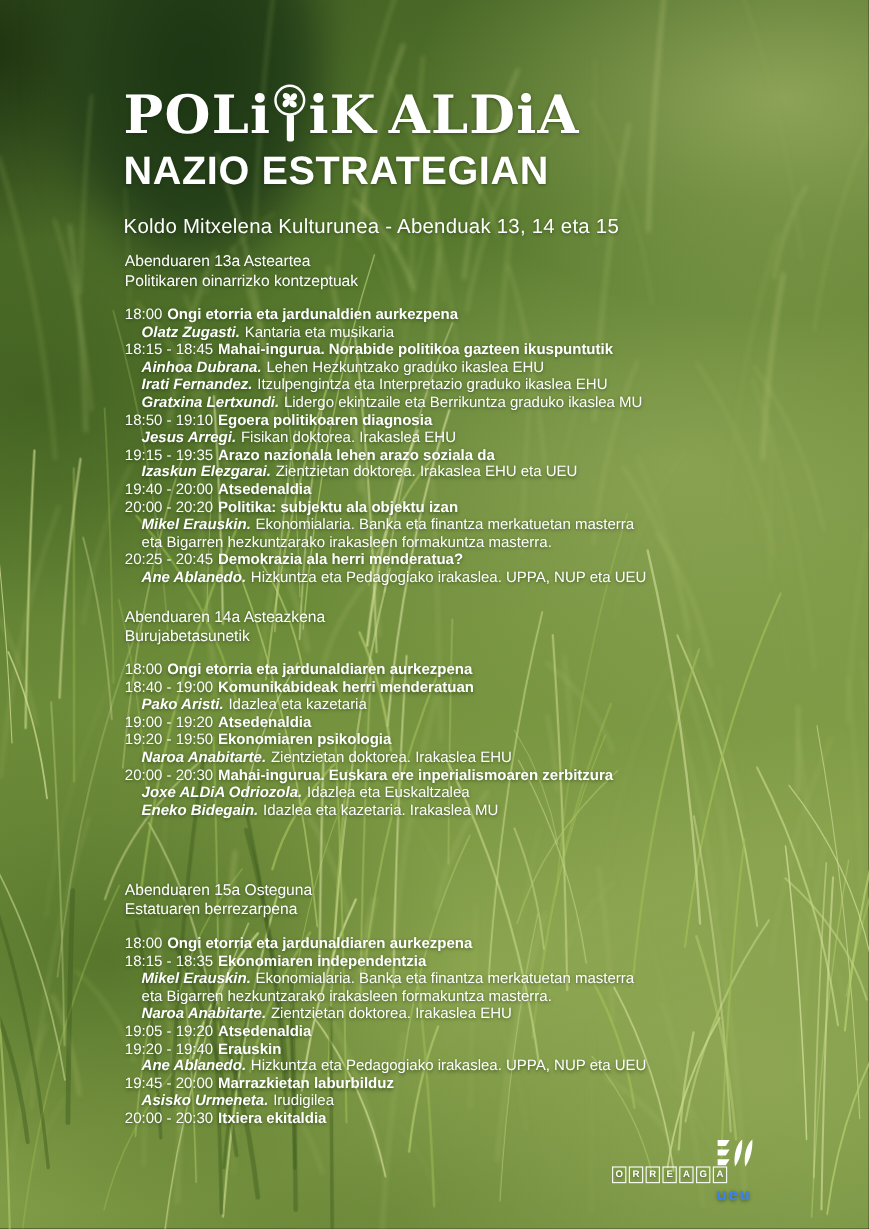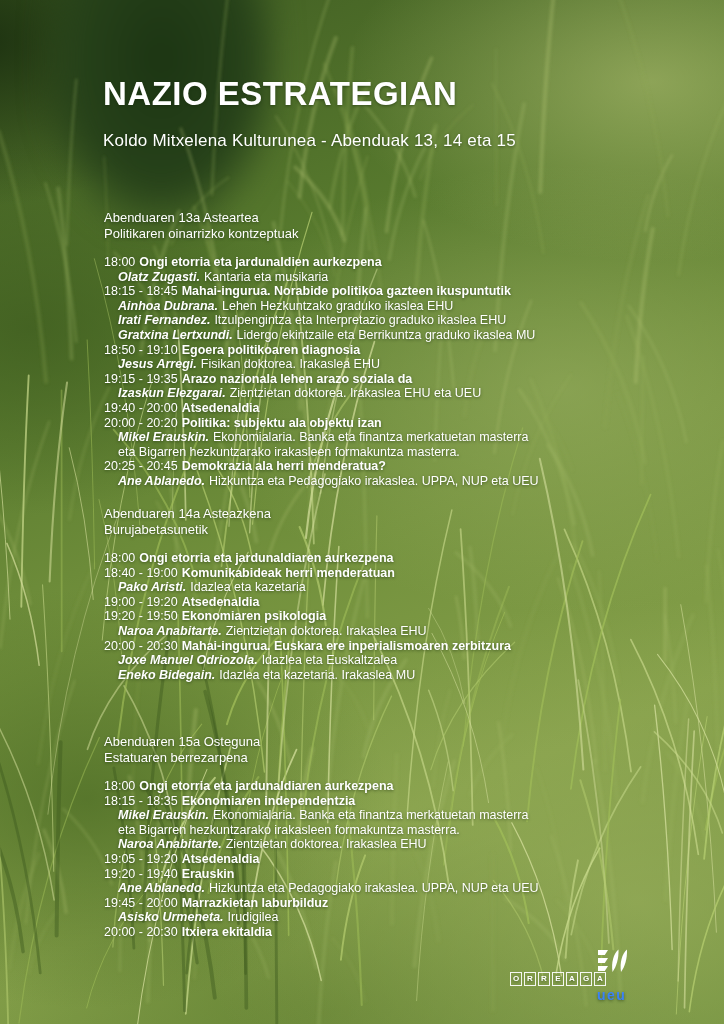--- a/index.html
+++ b/index.html
@@ -305,20 +305,38 @@
           <path d="M214.8291185265407 997.6900316029787 Q 202.40321687422693 890.1230239155702 165.12551191728562 802.1136539895087" stroke="#3e5c1f" stroke-width="3.906711080460809" fill="none" opacity="0.45" stroke-linecap="round"></path>
           <path d="M23.06119753047824 951.6319118672982 Q 15.288780515547842 884.7280020229518 -8.02847052924335 829.9884394230321" stroke="#3e5c1f" stroke-width="3.482513108290732" fill="none" opacity="0.45" stroke-linecap="round"></path>
           <path d="M197.13591795880347 962.8416922967881 Q 184.0130347525701 864.690399336163 144.64438513386995 784.3847960047424" stroke="#3e5c1f" stroke-width="3.2456591782392934" fill="none" opacity="0.45" stroke-linecap="round"></path>
         </g>
       </svg>
   </div>
 
   <div class="content">
 
     <div class="header">
+      <div class="title-row">
+        <span>POLi</span>
+        <span class="lauburu-col">
+          <svg width="27" height="27" viewBox="0 0 26 26">
+            <circle cx="13" cy="13" r="11.5" fill="none" stroke="#fff" stroke-width="2"></circle>
+            <g fill="#fff">
+              <path d="M13 13 C13 6.2, 19.5 6.0, 18.8 10.2 C18.3 13.2, 15.2 14.2, 13 13 Z"></path>
+              <path d="M13 13 C19.8 13, 20.0 19.5, 15.8 18.8 C12.8 18.3, 11.8 15.2, 13 13 Z"></path>
+              <path d="M13 13 C13 19.8, 6.5 20.0, 7.2 15.8 C7.7 12.8, 10.8 11.8, 13 13 Z"></path>
+              <path d="M13 13 C6.2 13, 6.0 6.5, 10.2 7.2 C13.2 7.7, 14.2 10.8, 13 13 Z"></path>
+            </g>
+          </svg>
+          <span class="stem"></span>
+        </span>
+        <span>iK</span>
+        <span class="title-gap"></span>
+        <span>ALDiA</span>
+      </div>
       <div class="subtitle">NAZIO ESTRATEGIAN</div>
       <div class="venue">Koldo Mitxelena Kulturunea - Abenduak 13, 14 eta 15</div>
     </div>
 
     <div id="sections">
         <div class="section">
           <div class="day">Abenduaren 13a Asteartea</div>
           <div class="theme">Politikaren oinarrizko kontzeptuak</div>
           <div class="lines">
             <div class="line event"><span class="time">18:00</span><span class="etitle">Ongi etorria eta jardunaldien aurkezpena</span></div>
@@ -343,21 +361,21 @@
           <div class="day">Abenduaren 14a Asteazkena</div>
           <div class="theme">Burujabetasunetik</div>
           <div class="lines">
             <div class="line event"><span class="time">18:00</span><span class="etitle">Ongi etorria eta jardunaldiaren aurkezpena</span></div>
             <div class="line event"><span class="time">18:40 - 19:00</span><span class="etitle">Komunikabideak herri menderatuan</span></div>
             <div class="line speaker"><span class="name">Pako Aristi.</span><span class="desc">Idazlea eta kazetaria</span></div>
             <div class="line event"><span class="time">19:00 - 19:20</span><span class="etitle">Atsedenaldia</span></div>
             <div class="line event"><span class="time">19:20 - 19:50</span><span class="etitle">Ekonomiaren psikologia</span></div>
             <div class="line speaker"><span class="name">Naroa Anabitarte.</span><span class="desc">Zientzietan doktorea. Irakaslea EHU</span></div>
             <div class="line event"><span class="time">20:00 - 20:30</span><span class="etitle">Mahai-ingurua. Euskara ere inperialismoaren zerbitzura</span></div>
-            <div class="line speaker"><span class="name">Joxe Manuel Odriozola.</span><span class="desc">Idazlea eta Euskaltzalea</span></div>
+            <div class="line speaker"><span class="name">Joxe ALDiA Odriozola.</span><span class="desc">Idazlea eta Euskaltzalea</span></div>
             <div class="line speaker"><span class="name">Eneko Bidegain.</span><span class="desc">Idazlea eta kazetaria. Irakaslea MU</span></div>
           </div>
         </div>
         <div class="section">
           <div class="day">Abenduaren 15a Osteguna</div>
           <div class="theme">Estatuaren berrezarpena</div>
           <div class="lines">
             <div class="line event"><span class="time">18:00</span><span class="etitle">Ongi etorria eta jardunaldiaren aurkezpena</span></div>
             <div class="line event"><span class="time">18:15 - 18:35</span><span class="etitle">Ekonomiaren independentzia</span></div>
             <div class="line speaker"><span class="name">Mikel Erauskin.</span><span class="desc">Ekonomialaria. Banka eta finantza merkatuetan masterra</span></div>

